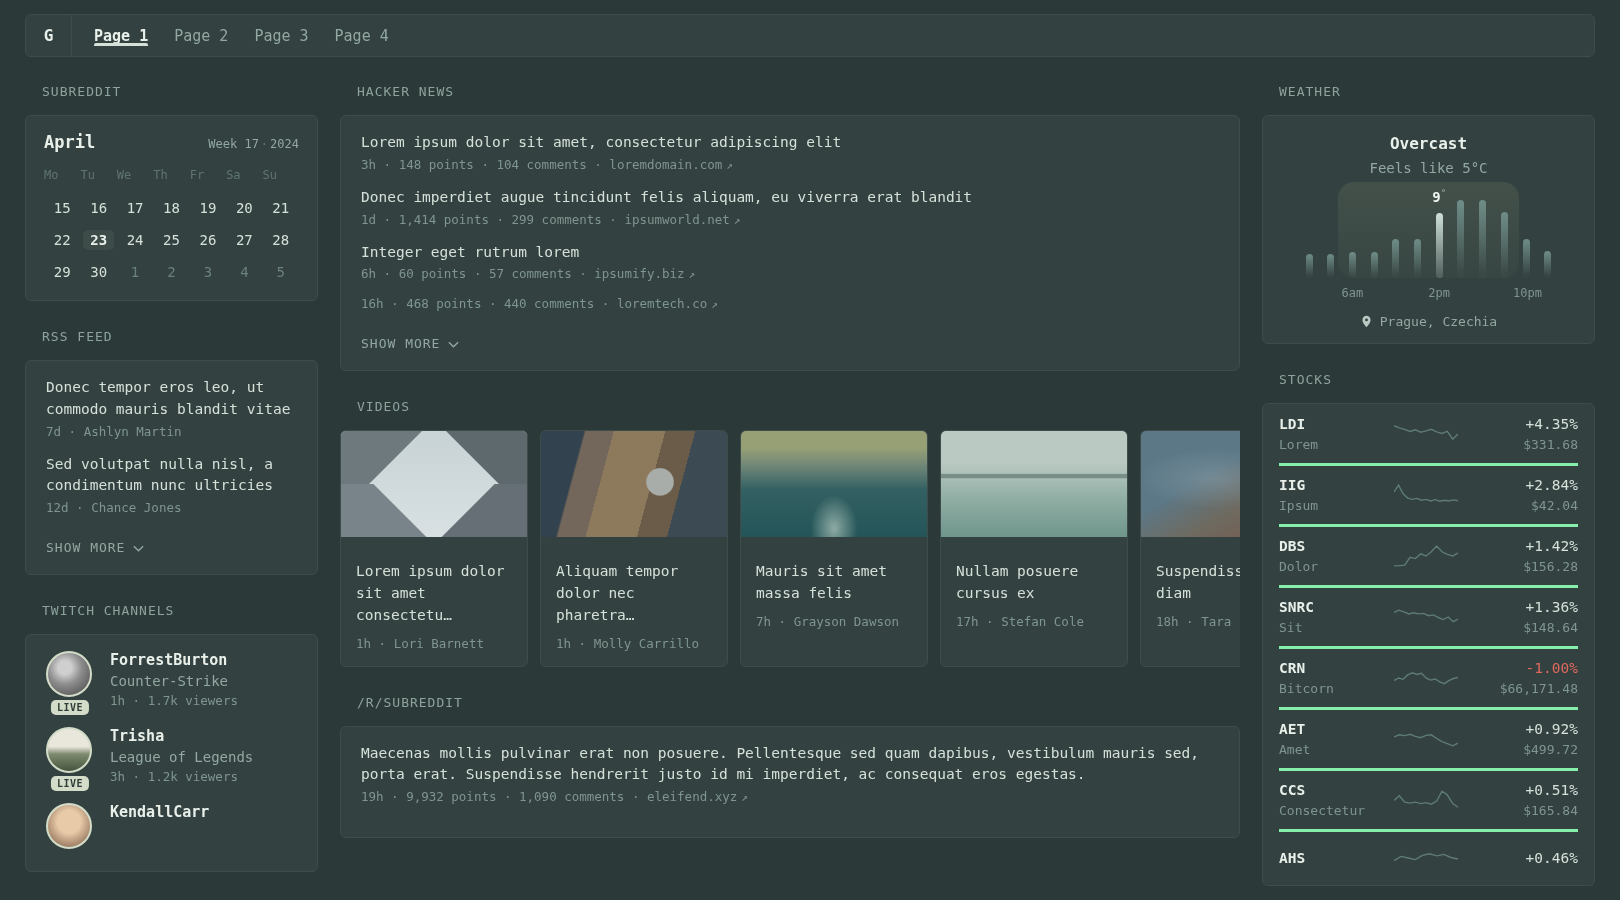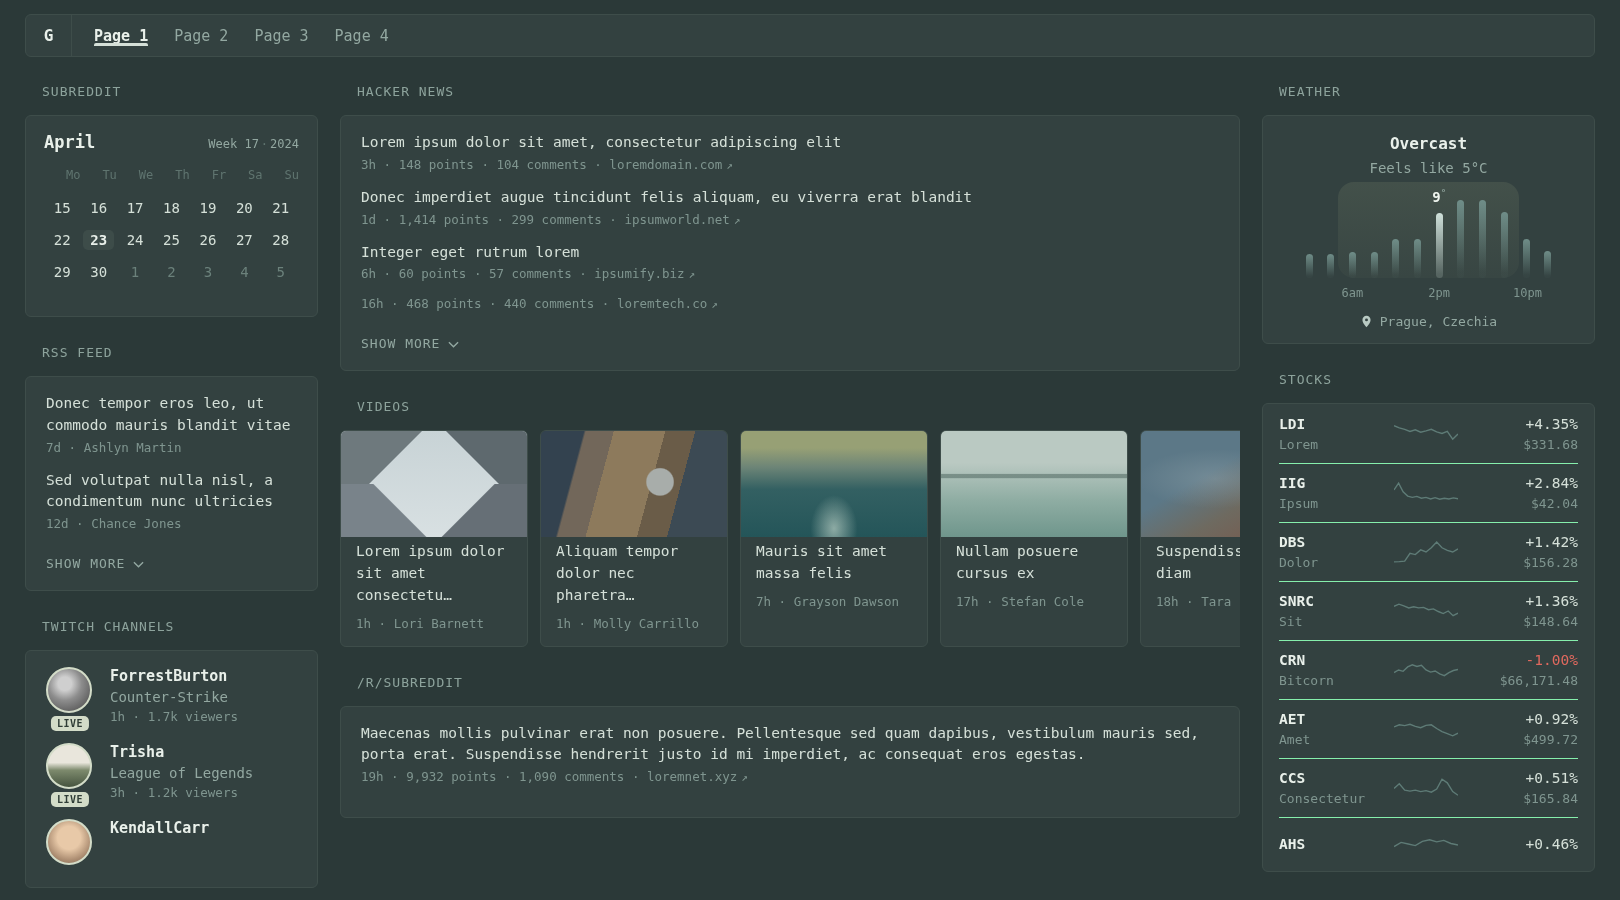--- a/index.html
+++ b/index.html
@@ -22,27 +22,27 @@
   .tabs{display:flex;align-items:center;margin-left:9px}
   .tab{position:relative;display:flex;align-items:center;padding:0 13px;font-size:15px;color:var(--muted2);cursor:pointer}
   .tab.active{color:var(--bright);font-weight:bold}
   .tab.active::after{content:"";position:absolute;left:13px;right:13px;bottom:-1px;height:3px;background:var(--text);border-radius:2px 2px 0 0}
   
   .grid{display:grid;grid-template-columns:293px 900px 333px;column-gap:22px;margin-top:27px;align-items:start}
   .widget{margin-bottom:28px}
   h2.sec{margin:0 0 16px 17px;font-size:13px;font-weight:normal;letter-spacing:1px;color:var(--header)}
   .card{background:var(--surface);border:1px solid var(--border);border-radius:6px}
   
-  .cal-card{padding:16px 18px 28px}
+  .cal-card{padding:16px 18px 12px}
   .cal-head{display:flex;justify-content:space-between;align-items:baseline}
   .cal-month{font-size:17px;font-weight:bold;color:var(--bright)}
   .cal-week{font-size:12px;color:var(--muted2)}
   .cal-week .dot{color:#5f746f;margin:0 2px}
   .cal-grid{display:grid;grid-template-columns:repeat(7,1fr);margin-top:8px}
-  .cal-wd{font-size:12px;color:#5f746f;text-align:right;padding:8px 0 2px}
+  .cal-wd{font-size:12px;color:#5f746f;text-align:left;padding:8px 0 2px}
   .cal-cell{text-align:center;padding:6px 0;font-size:14px;cursor:pointer}
   .cal-cell span{display:inline-block;padding:2px 7px;border-radius:5px;color:var(--text)}
   .cal-cell.muted span{color:#6b817b}
   .cal-cell.selected span{background:var(--surface2);color:var(--bright);font-weight:bold}
   
   .pad-card{padding:16px 20px 18px}
   .feed-item{margin-bottom:15px}
   .feed-title{font-size:14.5px;line-height:1.5;color:var(--text);cursor:pointer}
   .meta{font-size:12.5px;color:var(--muted);margin-top:3px}
   .meta .domain{cursor:pointer}
@@ -76,40 +76,40 @@
     linear-gradient(105deg,#33424f 0 20%,#72675a 21% 34%,#8d7a5c 34% 58%,#6a5c48 58% 72%,#3c4a54 72%)}
   .thumb-3{background:
     radial-gradient(ellipse 18% 45% at 50% 92%,rgba(225,240,225,.55),rgba(225,240,225,0) 70%),
     linear-gradient(#97a075 0 16%,#6d8577 34%,#336062 55%,#245559 100%)}
   .thumb-4{background:
     linear-gradient(rgba(0,0,0,0) 0 40%,rgba(45,70,64,.4) 41% 44%,rgba(45,70,64,0) 45%),
     linear-gradient(#bac9c2 0 30%,#8fada3 65%,#6f968c)}
   .thumb-5{background:
     radial-gradient(ellipse 60% 40% at 40% 45%,rgba(160,175,180,.35),rgba(160,175,180,0) 70%),
     linear-gradient(150deg,#5c7887 0 38%,#6e6a60 62%,#7c5244)}
-  .video-body{padding:4px 15px 15px}
+  .video-body{padding:24px 15px 15px}
   .video-title{font-size:14.5px;line-height:1.5;color:var(--text);white-space:pre-line}
   .video-meta{font-size:12.5px;color:var(--muted);margin-top:9px;white-space:nowrap}
   
   .wx-card{padding:14px 16px;text-align:center}
   .wx-cond{font-size:16px;font-weight:bold;color:var(--bright);margin-top:4px}
   .wx-feels{font-size:14px;color:var(--muted2);margin-top:7px}
   .wx-chart{position:relative;width:246px;height:86px;margin:16px auto 0}
   .daylight{position:absolute;top:-10px;bottom:0;border-radius:16px;background:linear-gradient(rgba(208,216,160,.10),rgba(208,216,160,.03))}
   .wbar{position:absolute;bottom:0;width:7px;border-radius:4px;background:linear-gradient(to bottom,var(--bar) 0%,rgba(111,141,136,.05) 92%)}
   .wbar.current{background:linear-gradient(to bottom,var(--bar_current) 0%,rgba(207,224,218,.2) 94%)}
   .wtemp{position:absolute;transform:translateX(-50%);font-size:14px;font-weight:bold;color:#eef4ee}
   .wtemp sup{font-size:9px;color:var(--muted2)}
   .wx-hours{position:relative;height:15px;width:246px;margin:8px auto 0}
   .wx-hours span{position:absolute;transform:translateX(-50%);font-size:12px;color:var(--muted)}
   .wx-loc{margin-top:13px;display:flex;justify-content:center;align-items:center;gap:7px;font-size:13px;color:var(--muted2)}
   .wx-loc svg{flex:none}
   
   .stocks-card{padding:1px 16px}
-  .stock-row{display:flex;align-items:center;padding:11px 0;border-top:1px solid #86efac;cursor:pointer}
+  .stock-row{display:flex;align-items:center;padding:11px 0;border-top:3px solid #86efac;cursor:pointer}
   .stock-row:first-child{border-top:none}
   .s-left{flex:1;min-width:0}
   .s-sym{font-size:14.5px;font-weight:bold;color:var(--bright)}
   .s-name{font-size:13px;color:var(--muted);margin-top:5px}
   .s-spark{flex:none;width:64px;height:30px;margin-right:16px}
   .s-right{flex:none;width:104px;text-align:right}
   .s-change{font-size:14.5px;color:var(--text)}
   .s-change.neg{color:var(--negative)}
   .s-price{font-size:13px;color:var(--muted);margin-top:5px}
 </style>
@@ -290,21 +290,21 @@
               </div>
             </div>
           </div>
       </div>
 
       <div class="widget">
         <h2 class="sec">/R/SUBREDDIT</h2>
         <div class="card pad-card" id="reddit-card">
             <div class="feed-item">
               <div class="feed-title">Maecenas mollis pulvinar erat non posuere. Pellentesque sed quam dapibus, vestibulum mauris sed, porta erat. Suspendisse hendrerit justo id mi imperdiet, ac consequat eros egestas.</div>
-              <div class="meta"><span>19h · 9,932 points · 1,090 comments · </span><span class="domain">loremnet.xyz</span><span class="arrow">↗</span></div>
+              <div class="meta"><span>19h · 9,932 points · 1,090 comments · </span><span class="domain">eleifend.xyz</span><span class="arrow">↗</span></div>
             </div>
           </div>
       </div>
     </section>
 
     <section class="col">
       <div class="widget">
         <h2 class="sec">WEATHER</h2>
         <div class="card wx-card">
           <div class="wx-cond">Overcast</div>

